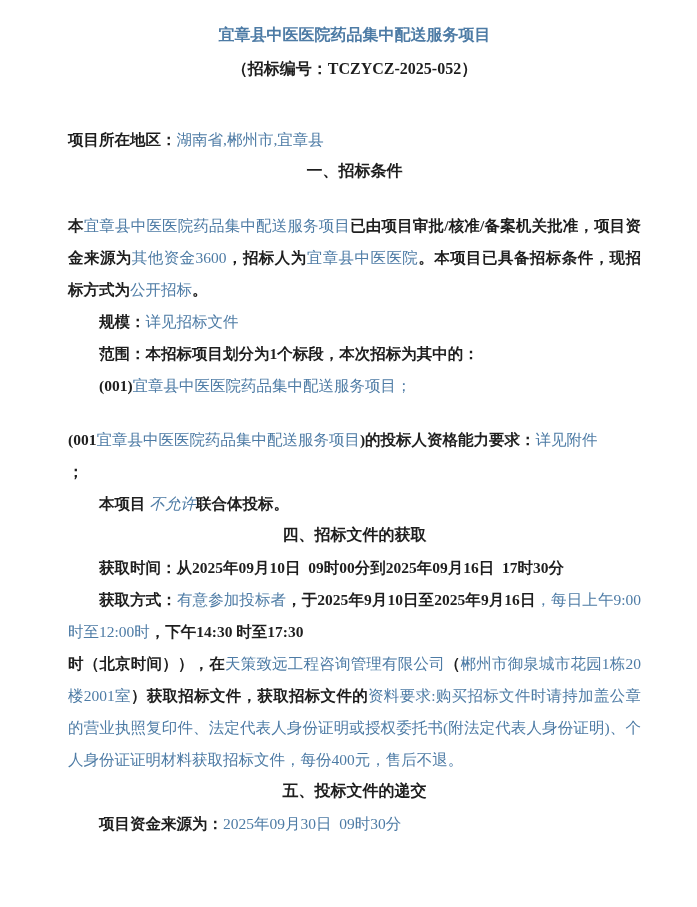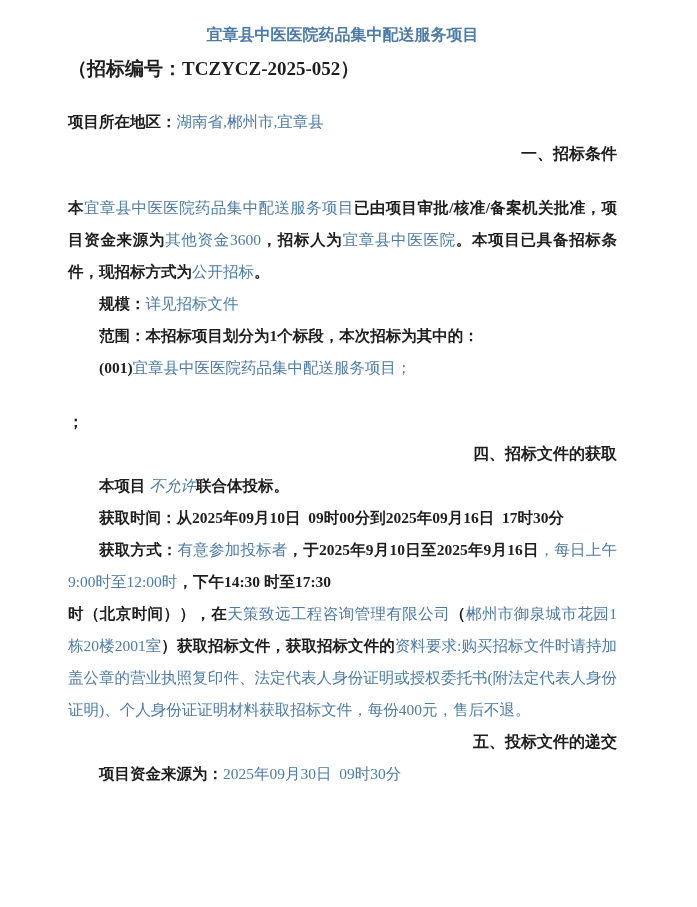--- a/index.html
+++ b/index.html
@@ -3,54 +3,55 @@
 <meta charset="utf-8">
 <style>
   html, body { margin: 0; padding: 0; background: #ffffff; }
   .page {
     position: relative;
     width: 697px;
     height: 907px;
     margin: 0;
     background: #ffffff;
     box-sizing: border-box;
-    padding: 18px 80px 0 68px;
+    padding: 18px 56px 0 68px;
     overflow: hidden;
     font-family: "Liberation Serif", "DejaVu Serif", serif;
     font-size: 15.5px;
     color: var(--ink, #1e1e1e);
   }
   .doc-title {
     margin: 0;
     font-size: 16px;
     font-weight: 700;
     line-height: 34px;
     text-align: center;
     color: var(--accent, #4d7ba5);
     font-family: "Liberation Serif", "DejaVu Serif", serif;
   }
   .doc-subtitle {
     margin: 0;
-    font-size: 19px;
+    font-size: 16px;
     font-weight: 700;
     line-height: 34px;
+    text-align: center;
     color: var(--ink, #1e1e1e);
   }
-  .doc-body { margin-top: 20px; }
+  .doc-body { margin-top: 38px; }
   .blk {
     margin: 0;
     line-height: 32px;
     text-align: justify;
     white-space: pre-wrap;
   }
   .blk.heading {
-    font-family: Liberation Sans, sans-serif;
+    font-family: Liberation Mono, monospace;
     font-size: 16px;
     font-weight: 700;
-    text-align: right;
+    text-align: center;
   }
   .blk.indent { text-indent: 2em; font-family: Liberation Serif, serif; }
   .blk.blank { height: 22px; }
   .run.black { color: var(--ink, #1e1e1e); font-weight: 700; }
   .run.blue  { color: var(--accent, #4d7ba5); font-weight: 400; }
   .run.italic { font-style: italic; }
 </style>
 </head>
 <body style="background: rgb(255, 255, 255);">
 
@@ -59,21 +60,22 @@
   <div class="doc-subtitle">（招标编号：TCZYCZ-2025-052）</div>
   <div class="doc-body">
       <p class="blk body"><span class="run black">项目所在地区：</span><span class="run blue">湖南省,郴州市,宜章县</span></p>
       <p class="blk heading"><span class="run black">一、招标条件</span></p>
       <p class="blk blank"></p>
       <p class="blk body"><span class="run black">本</span><span class="run blue">宜章县中医医院药品集中配送服务项目</span><span class="run black">已由项目审批/核准/备案机关批准，项目资金来源为</span><span class="run blue">其他资金3600</span><span class="run black">，招标人为</span><span class="run blue">宜章县中医医院</span><span class="run black">。本项目已具备招标条件，现招标方式为</span><span class="run blue">公开招标</span><span class="run black">。</span></p>
       <p class="blk indent"><span class="run black">规模：</span><span class="run blue">详见招标文件</span></p>
       <p class="blk indent"><span class="run black">范围：本招标项目划分为1个标段，本次招标为其中的：</span></p>
       <p class="blk indent"><span class="run black">(001)</span><span class="run blue">宜章县中医医院药品集中配送服务项目；</span></p>
       <p class="blk blank"></p>
+      <p class="blk body"><span class="run black">(001</span><span class="run blue">宜章县中医医院药品集中配送服务项目</span><span class="run black">)的投标人资格能力要求：</span><span class="run blue">详见附件</span></p>
       <p class="blk body"><span class="run black">；</span></p>
+      <p class="blk indent"><span class="run black">本项目 </span><span class="run blue italic">不允许</span><span class="run black">联合体投标。</span></p>
       <p class="blk heading"><span class="run black">四、招标文件的获取</span></p>
-      <p class="blk indent"><span class="run black">本项目 </span><span class="run blue italic">不允许</span><span class="run black">联合体投标。</span></p>
       <p class="blk indent"><span class="run black">获取时间：</span><span class="run black">从2025年09月10日  09时00分到2025年09月16日  17时30分</span></p>
       <p class="blk indent"><span class="run black">获取方式：</span><span class="run blue">有意参加投标者</span><span class="run black">，于2025年9月10日至2025年9月16日</span><span class="run blue">，每日上午9:00时至12:00时</span><span class="run black">，下午14:30 时至17:30</span><br><span class="run black">时（北京时间）），在</span><span class="run blue">天策致远工程咨询管理有限公司</span><span class="run black">（</span><span class="run blue">郴州市御泉城市花园1栋20楼2001室</span><span class="run black">）获取招标文件，获取招标文件的</span><span class="run blue">资料要求:购买招标文件时请持加盖公章的营业执照复印件、法定代表人身份证明或授权委托书(附法定代表人身份证明)、个人身份证证明材料获取招标文件，每份400元，售后不退。</span></p>
       <p class="blk heading"><span class="run black">五、投标文件的递交</span></p>
       <p class="blk indent"><span class="run black">项目资金来源为：</span><span class="run blue">2025年09月30日  09时30分</span></p>
     </div>
 </div>
 
 </body></html>

